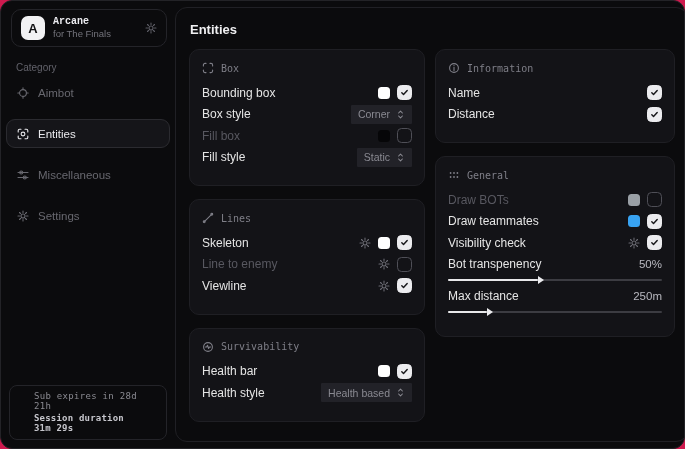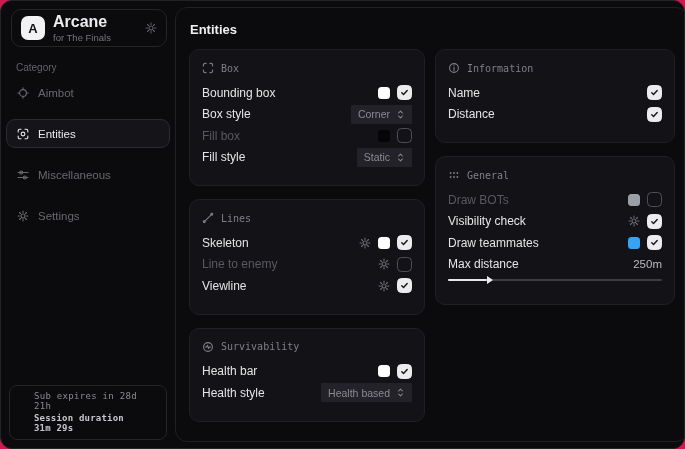--- a/index.html
+++ b/index.html
@@ -7,21 +7,21 @@
   body{background:#ce1a4e;}
   .window{position:absolute;inset:0;background:#0b0b0d;border-radius:12px;
     border:1px solid #232327;box-sizing:border-box;display:flex;overflow:hidden;}
   
   .sidebar{width:174px;flex:none;display:flex;flex-direction:column;box-sizing:border-box;}
   .brand-card{margin:8px 8px 0 10px;height:38px;border:1px solid #242429;border-radius:10px;
     display:flex;align-items:center;gap:8px;padding:0 9px;box-sizing:border-box;}
   .logo{width:24px;height:24px;background:#f2f2f4;border-radius:7px;color:#121214;
     font-weight:bold;font-size:13px;display:flex;align-items:center;justify-content:center;flex:none;}
   .brand-text{display:flex;flex-direction:column;line-height:1.25;}
-  .brand-title{font-size:16px;font-weight:bold;color:#ececf0;}
+  .brand-title{font-size:10px;font-weight:bold;color:#ececf0;font-family:Liberation Mono, monospace;}
   .brand-sub{font-size:9.5px;color:#74747c;}
   .brand-gear{margin-left:auto;color:#5c5c64;display:flex;}
   .category{margin:15px 0 5px 15px;font-size:10px;color:#62626a;}
   .nav{display:flex;flex-direction:column;gap:12px;padding:0 5px;}
   .nav-item{height:27px;display:flex;align-items:center;gap:9px;padding:0 10px;
     border-radius:9px;border:1px solid transparent;color:#68686f;font-size:11.5px;cursor:pointer;}
   .nav-item.active{background:#151519;border-color:#2b2b30;color:#e9e9ed;}
   .nav-item .icn{display:flex;}
   .status-card{margin:auto 8px 8px 8px;border:1px solid #242429;border-radius:8px;
     padding:5px 24px 6px;font-family:"DejaVu Sans Mono",monospace;}
@@ -326,44 +326,54 @@
               <span>General</span>
             </div>
             <div class="row dim">
               <span class="row-label">Draw BOTs</span>
               <div class="controls">
                 <span class="swatch" style="background: rgb(154, 160, 166);"></span>
                 <span class="checkbox"></span>
               </div>
             </div>
             <div class="row">
+              <span class="row-label">Draw teammates</span>
+              <div class="controls">
+                <span class="swatch" style="background: rgb(56, 163, 242);"></span>
+                <span class="checkbox checked">
+                  <svg width="9" height="9" viewBox="0 0 12 12" fill="none" stroke="#17171a" stroke-width="1.9" stroke-linecap="round" stroke-linejoin="round">
+                    <path d="M2.4 6.4l2.3 2.3 4.9-5.4"></path>
+                  </svg>
+                </span>
+              </div>
+            </div>
+            <div class="row">
               <span class="row-label">Visibility check</span>
               <div class="controls">
                 <span class="gearmini" style="display: flex;">
                   <svg width="12" height="12" viewBox="0 0 12 12" fill="none" stroke="currentColor" stroke-width="1.1" stroke-linecap="round" stroke-linejoin="round">
                     <circle cx="6" cy="6" r="2"></circle>
                     <path d="M6 1v1.5M6 9.5V11M1 6h1.5M9.5 6H11M2.5 2.5l1 1M8.5 8.5l1 1M9.5 2.5l-1 1M3.5 8.5l-1 1"></path>
                   </svg>
                 </span>
                 <span class="checkbox checked">
                   <svg width="9" height="9" viewBox="0 0 12 12" fill="none" stroke="#17171a" stroke-width="1.9" stroke-linecap="round" stroke-linejoin="round">
                     <path d="M2.4 6.4l2.3 2.3 4.9-5.4"></path>
                   </svg>
                 </span>
               </div>
             </div>
-            <div class="row">
-              <span class="row-label">Draw teammates</span>
-              <div class="controls">
-                <span class="swatch" style="background: rgb(56, 163, 242);"></span>
-                <span class="checkbox checked">
-                  <svg width="9" height="9" viewBox="0 0 12 12" fill="none" stroke="#17171a" stroke-width="1.9" stroke-linecap="round" stroke-linejoin="round">
-                    <path d="M2.4 6.4l2.3 2.3 4.9-5.4"></path>
-                  </svg>
-                </span>
+            <div class="slider-group">
+              <div class="slider-head">
+                <span class="row-label">Bot transpenency</span>
+                <span class="slider-value">50%</span>
+              </div>
+              <div class="track">
+                <span class="fill" style="width: 42%;"></span>
+                <span class="thumb" style="left: 42%;"></span>
               </div>
             </div>
             <div class="slider-group">
               <div class="slider-head">
                 <span class="row-label">Max distance</span>
                 <span class="slider-value">250m</span>
               </div>
               <div class="track">
                 <span class="fill" style="width: 18%;"></span>
                 <span class="thumb" style="left: 18%;"></span>

